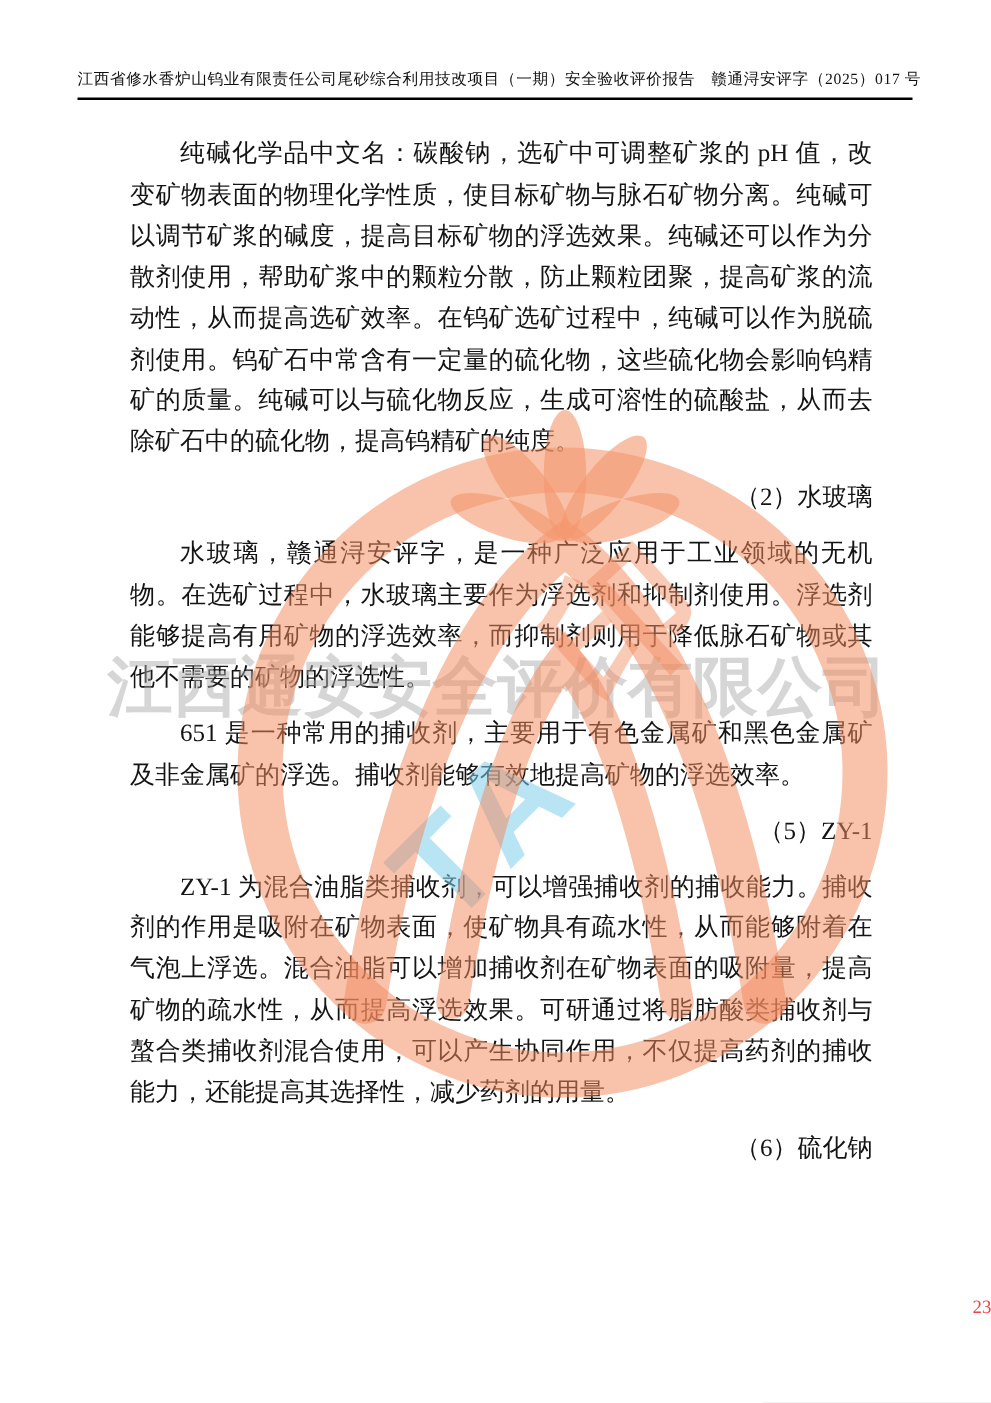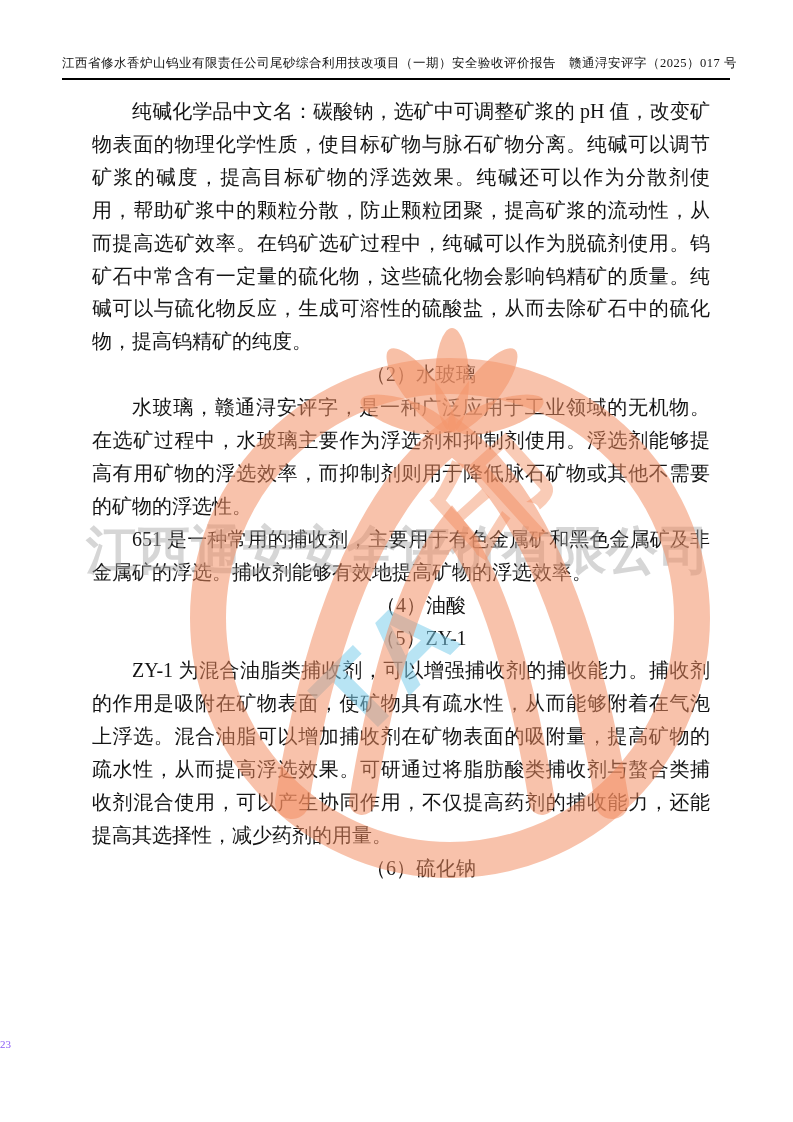--- a/index.html
+++ b/index.html
@@ -21,26 +21,26 @@
   .header-rule {
     position:absolute; top:78px; left:62px; width:668px;
     height:2px; background:#000;
   }
   
   .doc-body {
     position:absolute; top:95px; left:92px; width:618px;
     font-size:20px; line-height:32.9px;
     text-align:justify; text-justify:inter-ideograph;
   }
-  .doc-body p { margin:0; text-indent:2em; }
-  .doc-body p.heading { text-align:center; }
+  .doc-body p { margin:12px; text-indent:2em; }
+  .doc-body p.heading { text-align:right; }
   
   .page-number {
     position:absolute; top:1038px; left:0; width:100%;
-    text-align:left; font-size:11px; color:#8b5cf6;
+    text-align:right; font-size:15px; color:#ef4444;
   }
   
   .watermark { position:absolute; inset:0; pointer-events:none; }
   .wm-company {
     position:absolute; top:524px; left:86px; width:622px;
     display:flex; justify-content:space-between;
     font-family:"Liberation Sans","DejaVu Sans",sans-serif;
     font-size:52px; line-height:52px; font-weight:bold;
     color:rgba(170,170,170,0.48); white-space:nowrap;
   }
@@ -66,21 +66,20 @@
 <div class="page">
 
   <div class="header">江西省修水香炉山钨业有限责任公司尾砂综合利用技改项目（一期）安全验收评价报告　赣通浔安评字（2025）017 号</div>
   <div class="header-rule"></div>
 
   <div class="doc-body" id="doc-body">
       <p class="para">纯碱化学品中文名：碳酸钠，选矿中可调整矿浆的 pH 值，改变矿物表面的物理化学性质，使目标矿物与脉石矿物分离。纯碱可以调节矿浆的碱度，提高目标矿物的浮选效果。纯碱还可以作为分散剂使用，帮助矿浆中的颗粒分散，防止颗粒团聚，提高矿浆的流动性，从而提高选矿效率。在钨矿选矿过程中，纯碱可以作为脱硫剂使用。钨矿石中常含有一定量的硫化物，这些硫化物会影响钨精矿的质量。纯碱可以与硫化物反应，生成可溶性的硫酸盐，从而去除矿石中的硫化物，提高钨精矿的纯度。</p>
       <p class="heading">（2）水玻璃</p>
       <p class="para">水玻璃，赣通浔安评字，是一种广泛应用于工业领域的无机物。在选矿过程中，水玻璃主要作为浮选剂和抑制剂使用。浮选剂能够提高有用矿物的浮选效率，而抑制剂则用于降低脉石矿物或其他不需要的矿物的浮选性。</p>
       <p class="para">651 是一种常用的捕收剂，主要用于有色金属矿和黑色金属矿及非金属矿的浮选。捕收剂能够有效地提高矿物的浮选效率。</p>
-      <p class="heading">（4）油酸</p>
       <p class="heading">（5）ZY-1</p>
       <p class="para">ZY-1 为混合油脂类捕收剂，可以增强捕收剂的捕收能力。捕收剂的作用是吸附在矿物表面，使矿物具有疏水性，从而能够附着在气泡上浮选。混合油脂可以增加捕收剂在矿物表面的吸附量，提高矿物的疏水性，从而提高浮选效果。可研通过将脂肪酸类捕收剂与螯合类捕收剂混合使用，可以产生协同作用，不仅提高药剂的捕收能力，还能提高其选择性，减少药剂的用量。</p>
       <p class="heading">（6）硫化钠</p>
     </div>
 
   <div class="page-number">23</div>
 
   <div class="watermark">
     <div class="wm-company" id="wm-company">
         <span>江</span>

